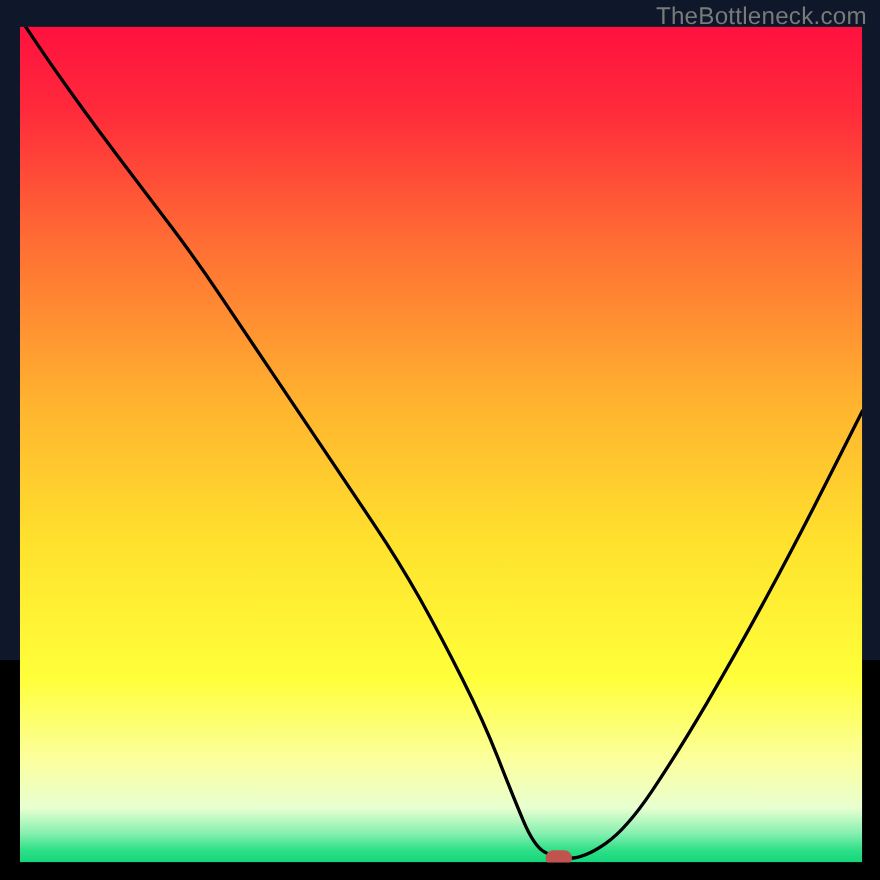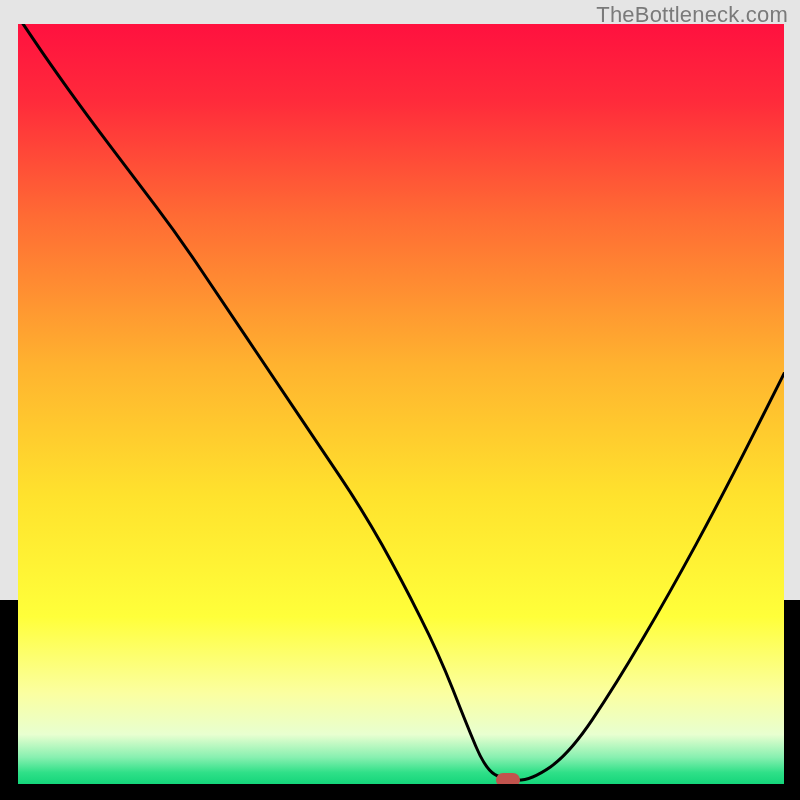--- a/index.html
+++ b/index.html
@@ -7,21 +7,21 @@
     padding: 0;
     width: 800px;
     height: 800px;
     background: #000;
     overflow: hidden;
   }
   .frame {
     position: relative;
     width: 800px;
     height: 600px;
-    background: #e5e5e5;
+    background: #0f172a;
   }
   .plot-area {
     position: absolute;
     left: 18px;
     top: 24px;
     width: 766px;
     height: 760px;
     overflow: hidden;
   }
   .attribution {

